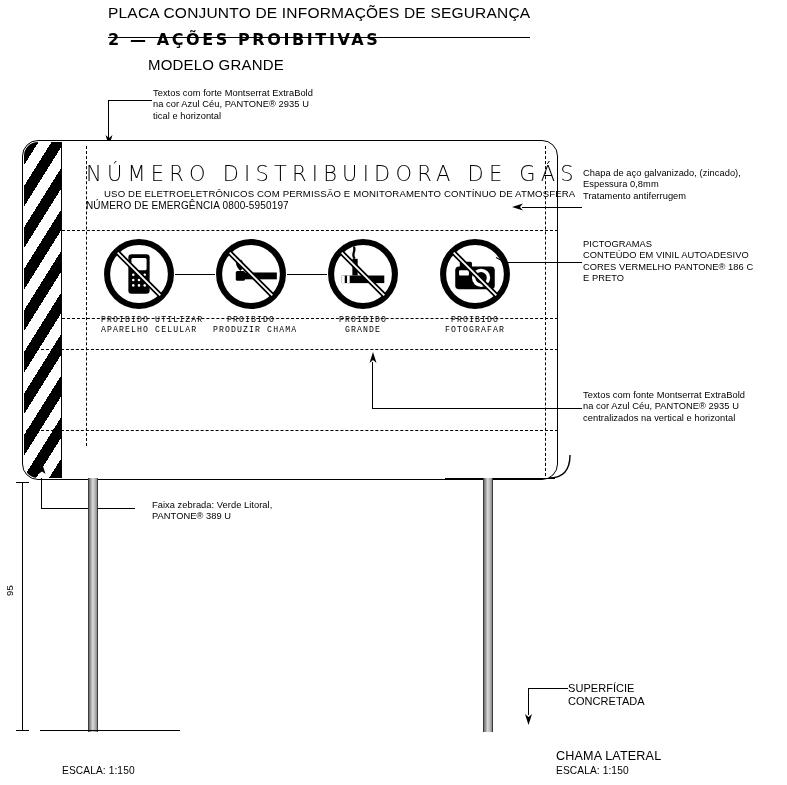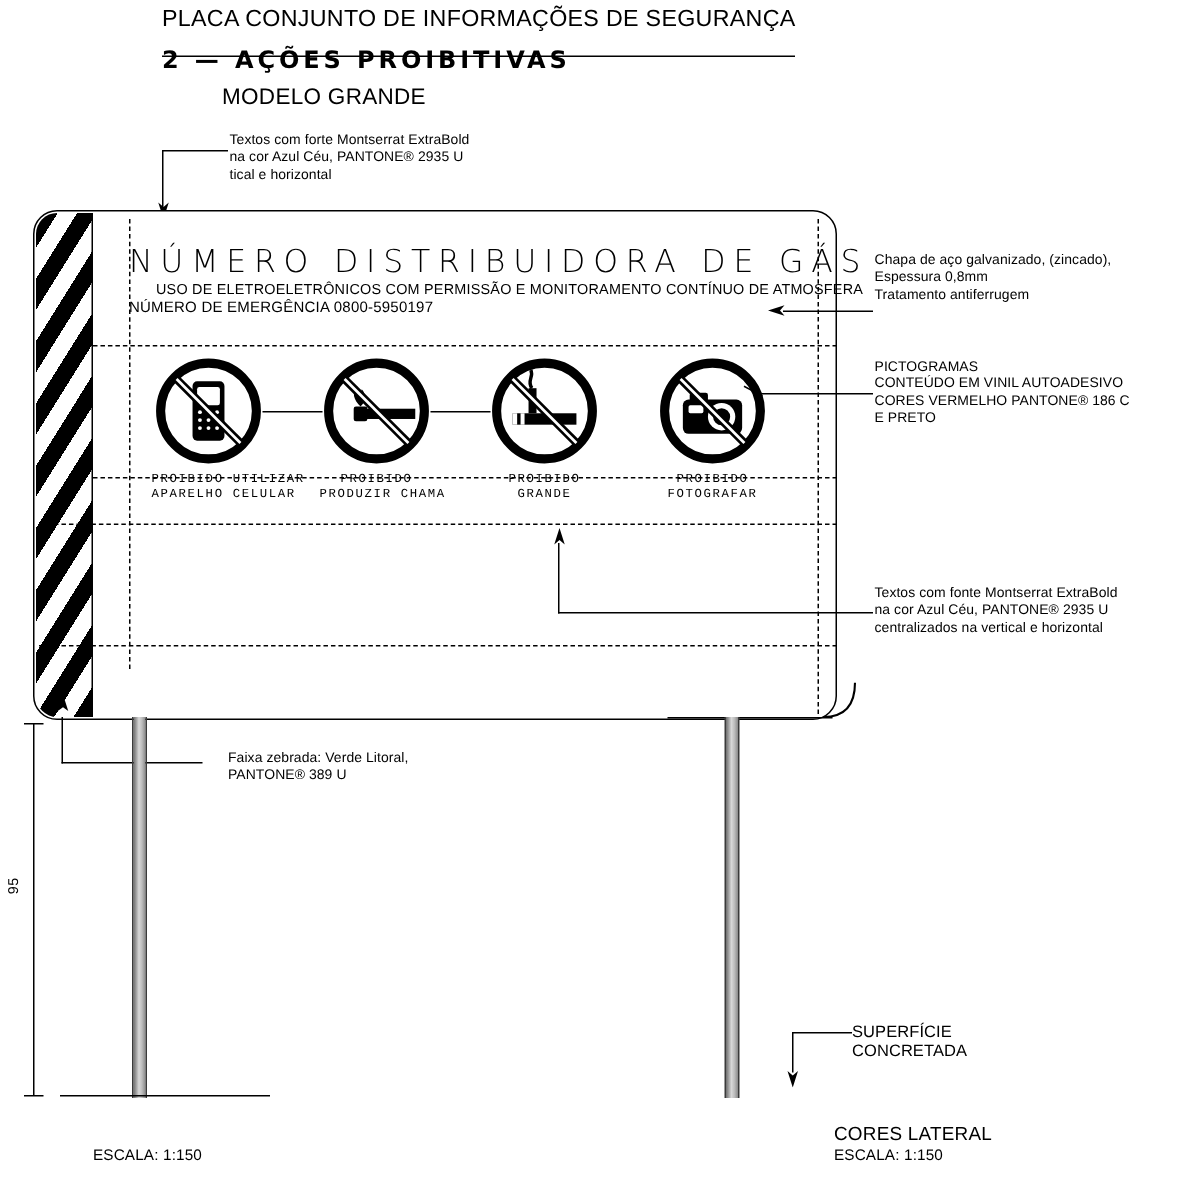--- a/index.html
+++ b/index.html
@@ -320,14 +320,14 @@
 <div class="abs note-caps" style="left:568px; top:682px; font-size:11px; line-height:13px;">SUPERFÍCIE
 CONCRETADA</div>
 <div class="abs hline" style="left:528px; top:688px; width:40px;"></div>
 <div class="abs vline" style="left:528px; top:688px; height:27px;"></div>
 <svg class="abs arrow-svg" style="left:523px; top:710px;" width="11" height="15" viewBox="0 0 11 15">
   <path d="M5.5 15 L2 4 L5.5 7 L9 4 Z" fill="#000"></path>
 </svg>
 
 <div class="abs view-title" style="left:62px; top:784px;">VISTA FRONTAL E ACABAMENTOS</div>
 <div class="abs view-scale" style="left:62px; top:765px;">ESCALA: 1:150</div>
-<div class="abs view-title" style="left:556px; top:749px;">CORES LATERAL</div>
+<div class="abs view-title" style="left:556px; top:749px;">CHAMA LATERAL</div>
 <div class="abs view-scale" style="left:556px; top:765px;">ESCALA: 1:150</div>
 
 </body></html>

